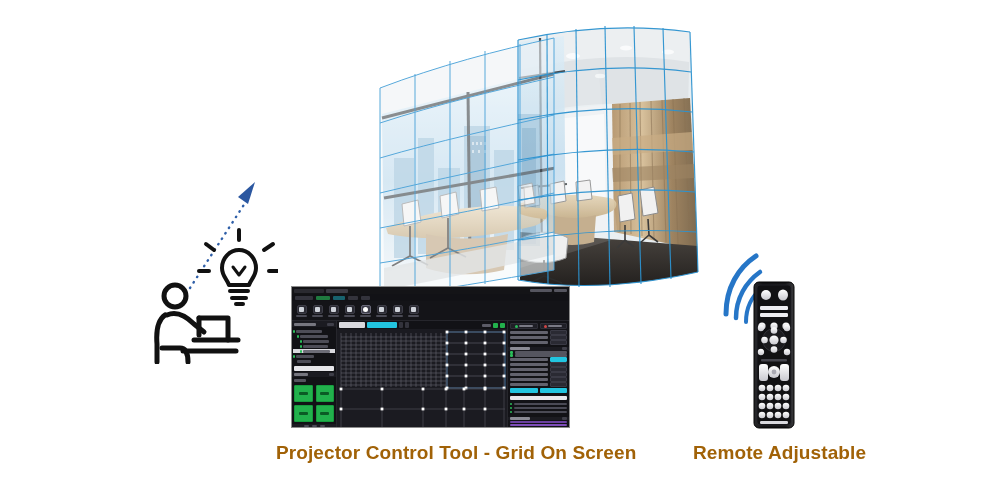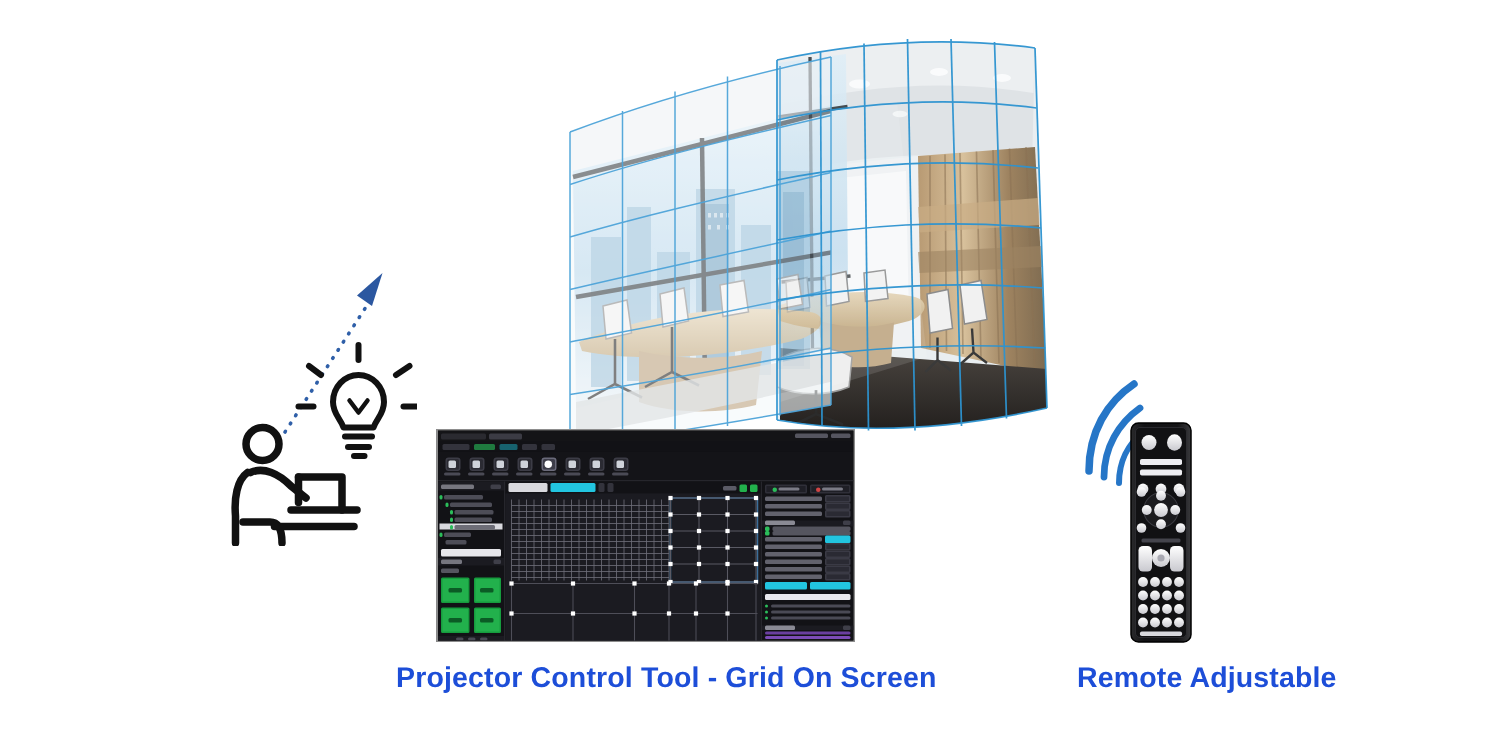--- a/index.html
+++ b/index.html
@@ -4,25 +4,25 @@
 <style>
   html,body{margin:0;padding:0;}
   body{
     width:1000px;height:500px;background:#ffffff;overflow:hidden;position:relative;
     font-family:"Liberation Sans", sans-serif;
   }
   .stage{position:absolute;inset:0;}
 
   
   .caption{
-    position:absolute;color:#1d4ed8;font-weight:600;letter-spacing:.1px;
-    font-size:19px;white-space:nowrap;
+    position:absolute;color:#a16207;font-weight:600;letter-spacing:.1px;
+    font-size:19px;white-space:nowrap;margin-left:12px;
   }
   #cap-tool{left:264px;top:442px;}
-  #cap-remote{left:718px;top:442px;}
+  #cap-remote{left:681px;top:442px;}
 
   
   #mesh{position:absolute;left:368px;top:18px;width:344px;height:292px;}
   #mesh svg{position:absolute;left:0;top:0;overflow:visible;}
 
   
   #idea{position:absolute;left:152px;top:168px;width:126px;height:196px;}
   #idea svg{position:absolute;left:0;top:0;}
 
   

